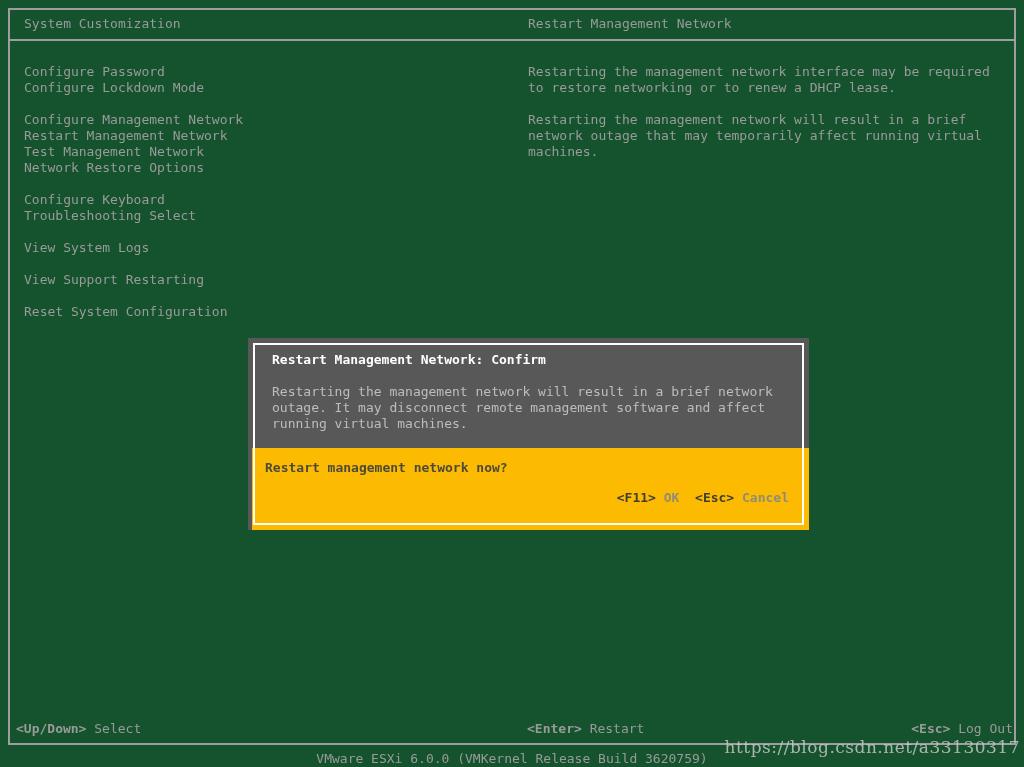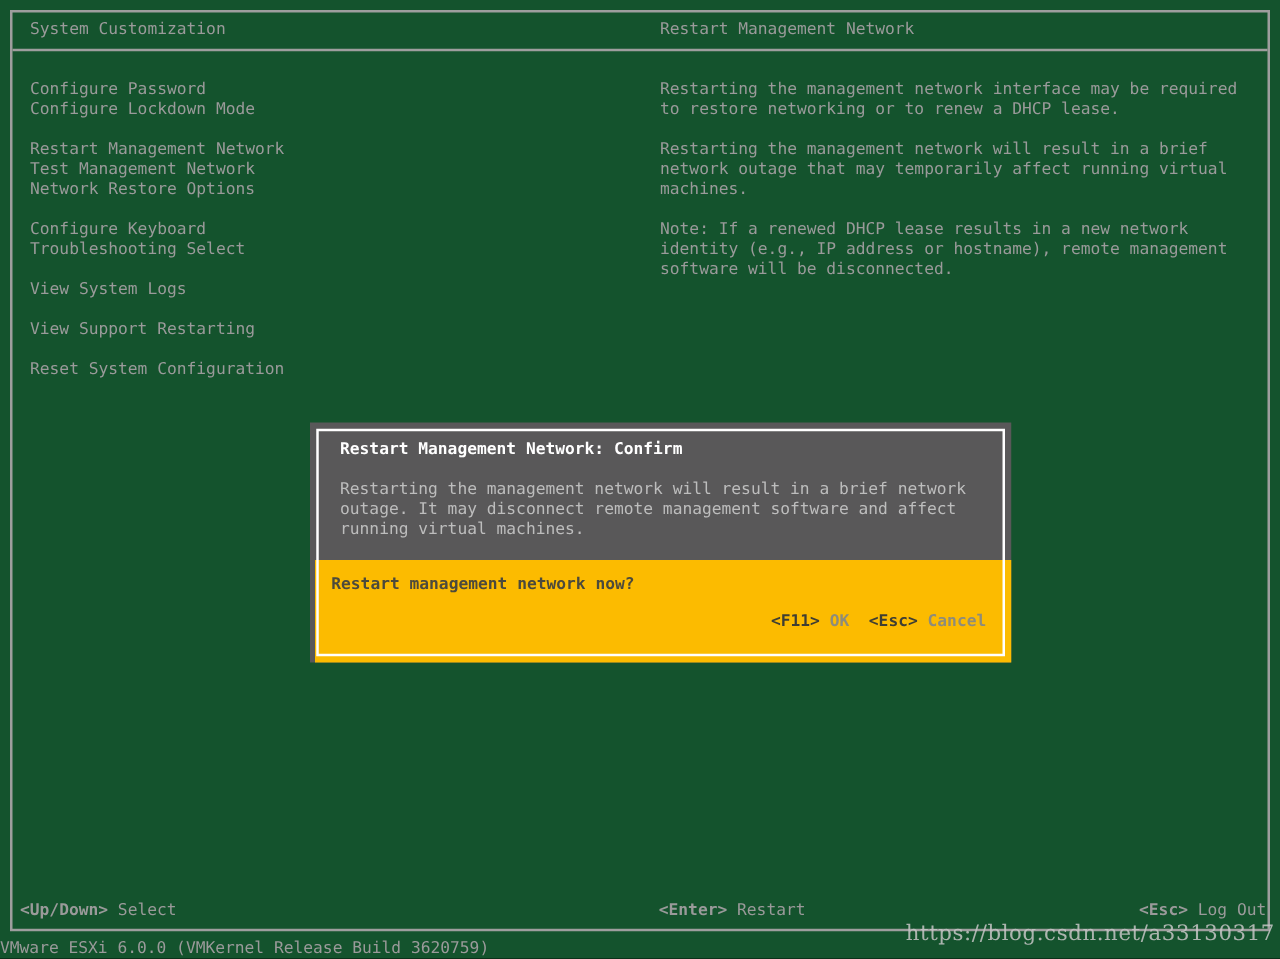--- a/index.html
+++ b/index.html
@@ -38,21 +38,21 @@
   .dialog .dlg-actions { position:absolute; right:20px; top:152px; font-weight:bold; white-space:pre; }
   .dialog .dlg-actions .key { color:#3f3e33; }
   .dialog .dlg-actions .lbl { color:#8e8c7a; }
 
   .hint { white-space:pre; }
   .hint .key { font-weight:bold; }
   .hint-left   { position:absolute; left:16px;  top:721px;text-align:center; }
   .hint-center { position:absolute; left:527px; top:721px; }
   .hint-right  { position:absolute; right:11px; top:721px; }
 
-  .version { position:absolute; left:0; top:751px; width:1024px; text-align:left; color:#9a9a9a; white-space:pre; }
+  .version { position:absolute; left:0; top:751px; width:1024px; text-align:center; color:#9a9a9a; white-space:pre; }
   .watermark {
     position:absolute; right:4px; top:737px;
     font-family:"DejaVu Serif","Liberation Serif",serif;
     font-size:17px; line-height:20px; color:rgba(198,198,198,0.85);
     letter-spacing:0.5px; white-space:pre;
   }
 </style>
 </head>
 <body>
 
@@ -61,43 +61,41 @@
   <div class="frame"></div>
 
   <div class="hdr-left">System Customization</div>
   <div class="hdr-right">Restart Management Network</div>
   <div class="hdr-sep"></div>
 
   <div class="menu">
     <div class="item">Configure Password</div>
     <div class="item">Configure Lockdown Mode</div>
     <div class="gap"></div>
+    <div class="item">Configure Management Network</div>
     <div class="item">Restart Management Network</div>
     <div class="item">Test Management Network</div>
     <div class="item">Network Restore Options</div>
     <div class="gap"></div>
     <div class="item">Configure Keyboard</div>
     <div class="item">Troubleshooting Select</div>
     <div class="gap"></div>
     <div class="item">View System Logs</div>
     <div class="gap"></div>
     <div class="item">View Support Restarting</div>
     <div class="gap"></div>
     <div class="item">Reset System Configuration</div>
   </div>
 
   <div class="info">
     <div class="para">Restarting the management network interface may be required
 to restore networking or to renew a DHCP lease.</div>
     <div class="para">Restarting the management network will result in a brief
 network outage that may temporarily affect running virtual
 machines.</div>
-    <div class="para">Note: If a renewed DHCP lease results in a new network
-identity (e.g., IP address or hostname), remote management
-software will be disconnected.</div>
   </div>
 
   <div class="dialog">
     <div class="yellow-band"></div>
     <div class="inner-border"></div>
     <div class="dlg-title">Restart Management Network: Confirm</div>
     <div class="dlg-body">Restarting the management network will result in a brief network
 outage. It may disconnect remote management software and affect
 running virtual machines.</div>
     <div class="dlg-question">Restart management network now?</div>

